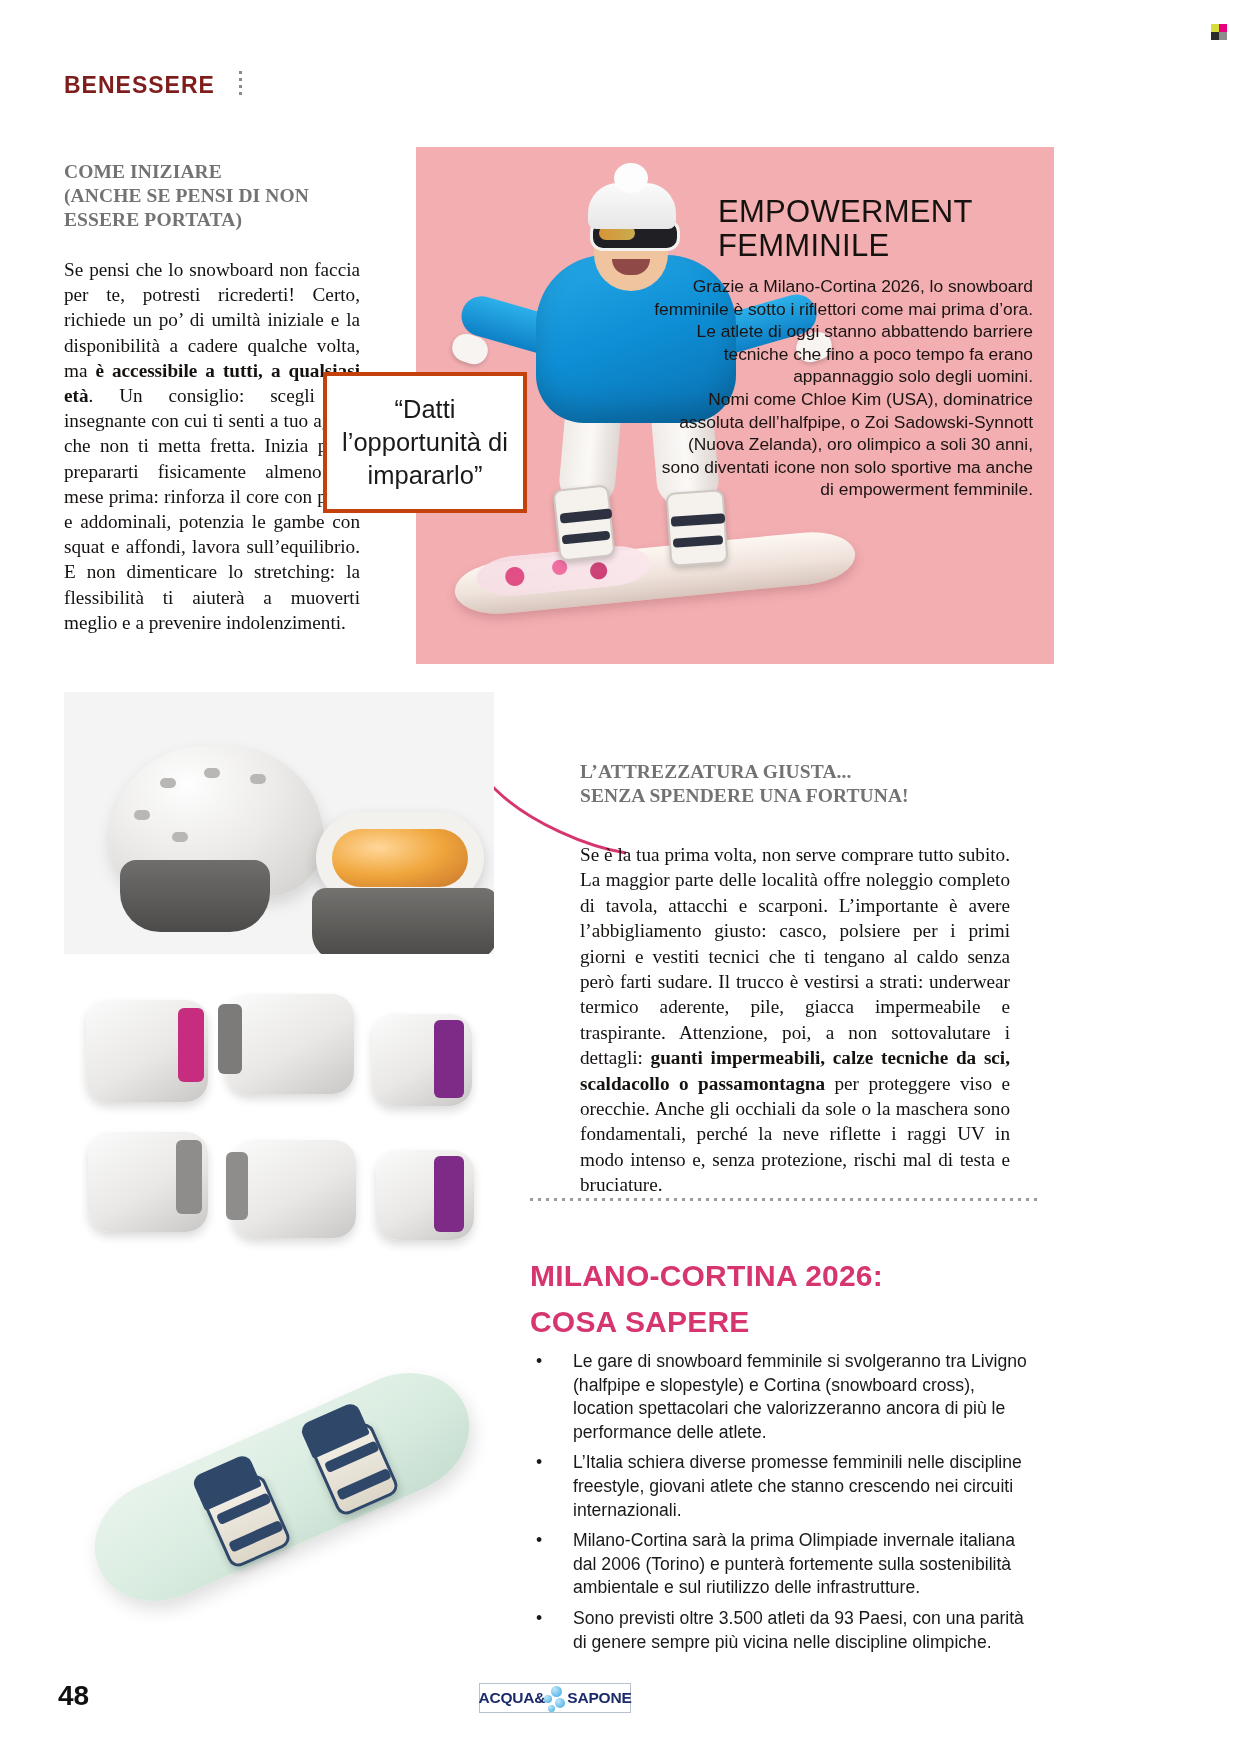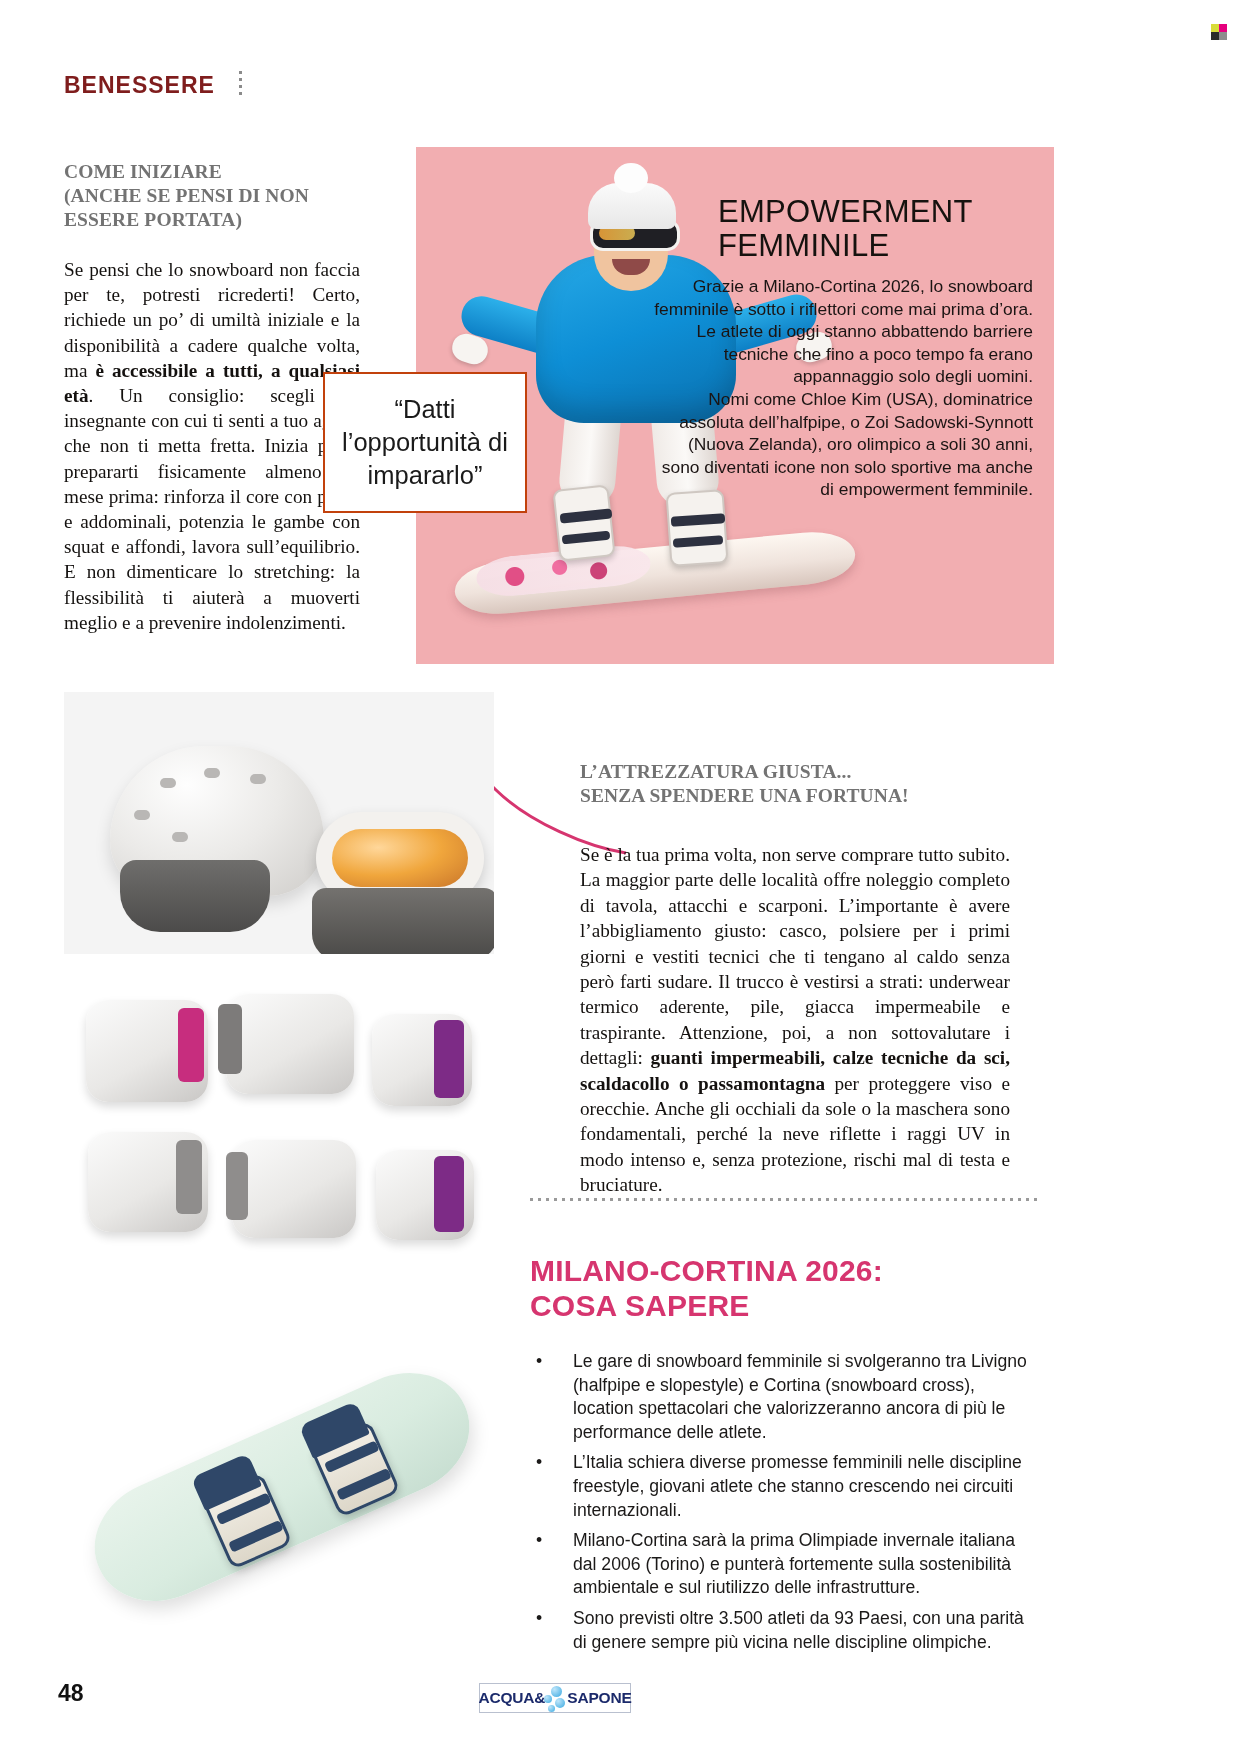--- a/index.html
+++ b/index.html
@@ -46,21 +46,21 @@
     font-family:"Liberation Serif", serif; font-size:19.2px;
     line-height:25.2px; color:#14110f; text-align:justify;
     hyphens:auto; -webkit-hyphens:auto;
   }
   .col-left .body-serif { margin-top:25px; }
   .body-serif b { font-weight:700; }
 
   
   .pullquote {
     position:absolute; left:323px; top:372px; width:204px; height:141px;
-    border:2px solid #c2410c; background:#ffffff; z-index:5;
+    border:4px solid #c2410c; background:#ffffff; z-index:5;
     display:flex; align-items:center; justify-content:center;
   }
   .pullquote span {
     font-family:"Liberation Sans", sans-serif; font-size:25.5px;
     line-height:33px; color:#1a1a1a; text-align:center; display:block;
     padding:0 6px;
   }
 
   
   .hero {
@@ -208,36 +208,36 @@
   .col-right .body-serif { margin-top:34px; font-size:19.2px; line-height:25.4px; }
 
   .divider {
     position:absolute; left:530px; top:1198px; width:512px; height:3px;
     background-image:repeating-linear-gradient(to right,#9a9a9a 0 3px, transparent 3px 8px);
   }
 
   .mc-title {
     position:absolute; left:530px; top:1253px; width:500px;
     font-family:"Liberation Sans", sans-serif; font-weight:700;
-    font-size:30px; line-height:35px; color:#d6356f; letter-spacing:0.2px;
+    font-size:30px; line-height:46px; color:#d6356f; letter-spacing:0.2px;
   }
   .bullets {
     position:absolute; left:530px; top:1350px; width:500px;
     font-family:"Liberation Sans", sans-serif; font-size:17.6px;
     line-height:23.6px; color:#1b1918;
   }
   .bullets .row { display:flex; margin-bottom:7px; }
   .bullets .dot { width:43px; flex:0 0 43px; text-align:left; padding-left:6px; }
   .bullets .txt { flex:1; }
 
   
   .pageno {
     position:absolute; left:58px; top:1680px;
     font-family:"Liberation Sans", sans-serif; font-weight:700;
-    font-size:23px; color:#111;
+    font-size:28px; color:#111;
   }
   .logo {
     position:absolute; left:479px; top:1683px; width:152px; height:30px;
     border:1px solid #b9c0cf; background:#fff;
     display:flex; align-items:center; justify-content:center;
   }
   .logo .lt {
     font-family:"Liberation Sans", sans-serif; font-weight:700;
     font-size:15.5px; color:#1b2a6b; letter-spacing:-0.2px; white-space:nowrap;
   }

